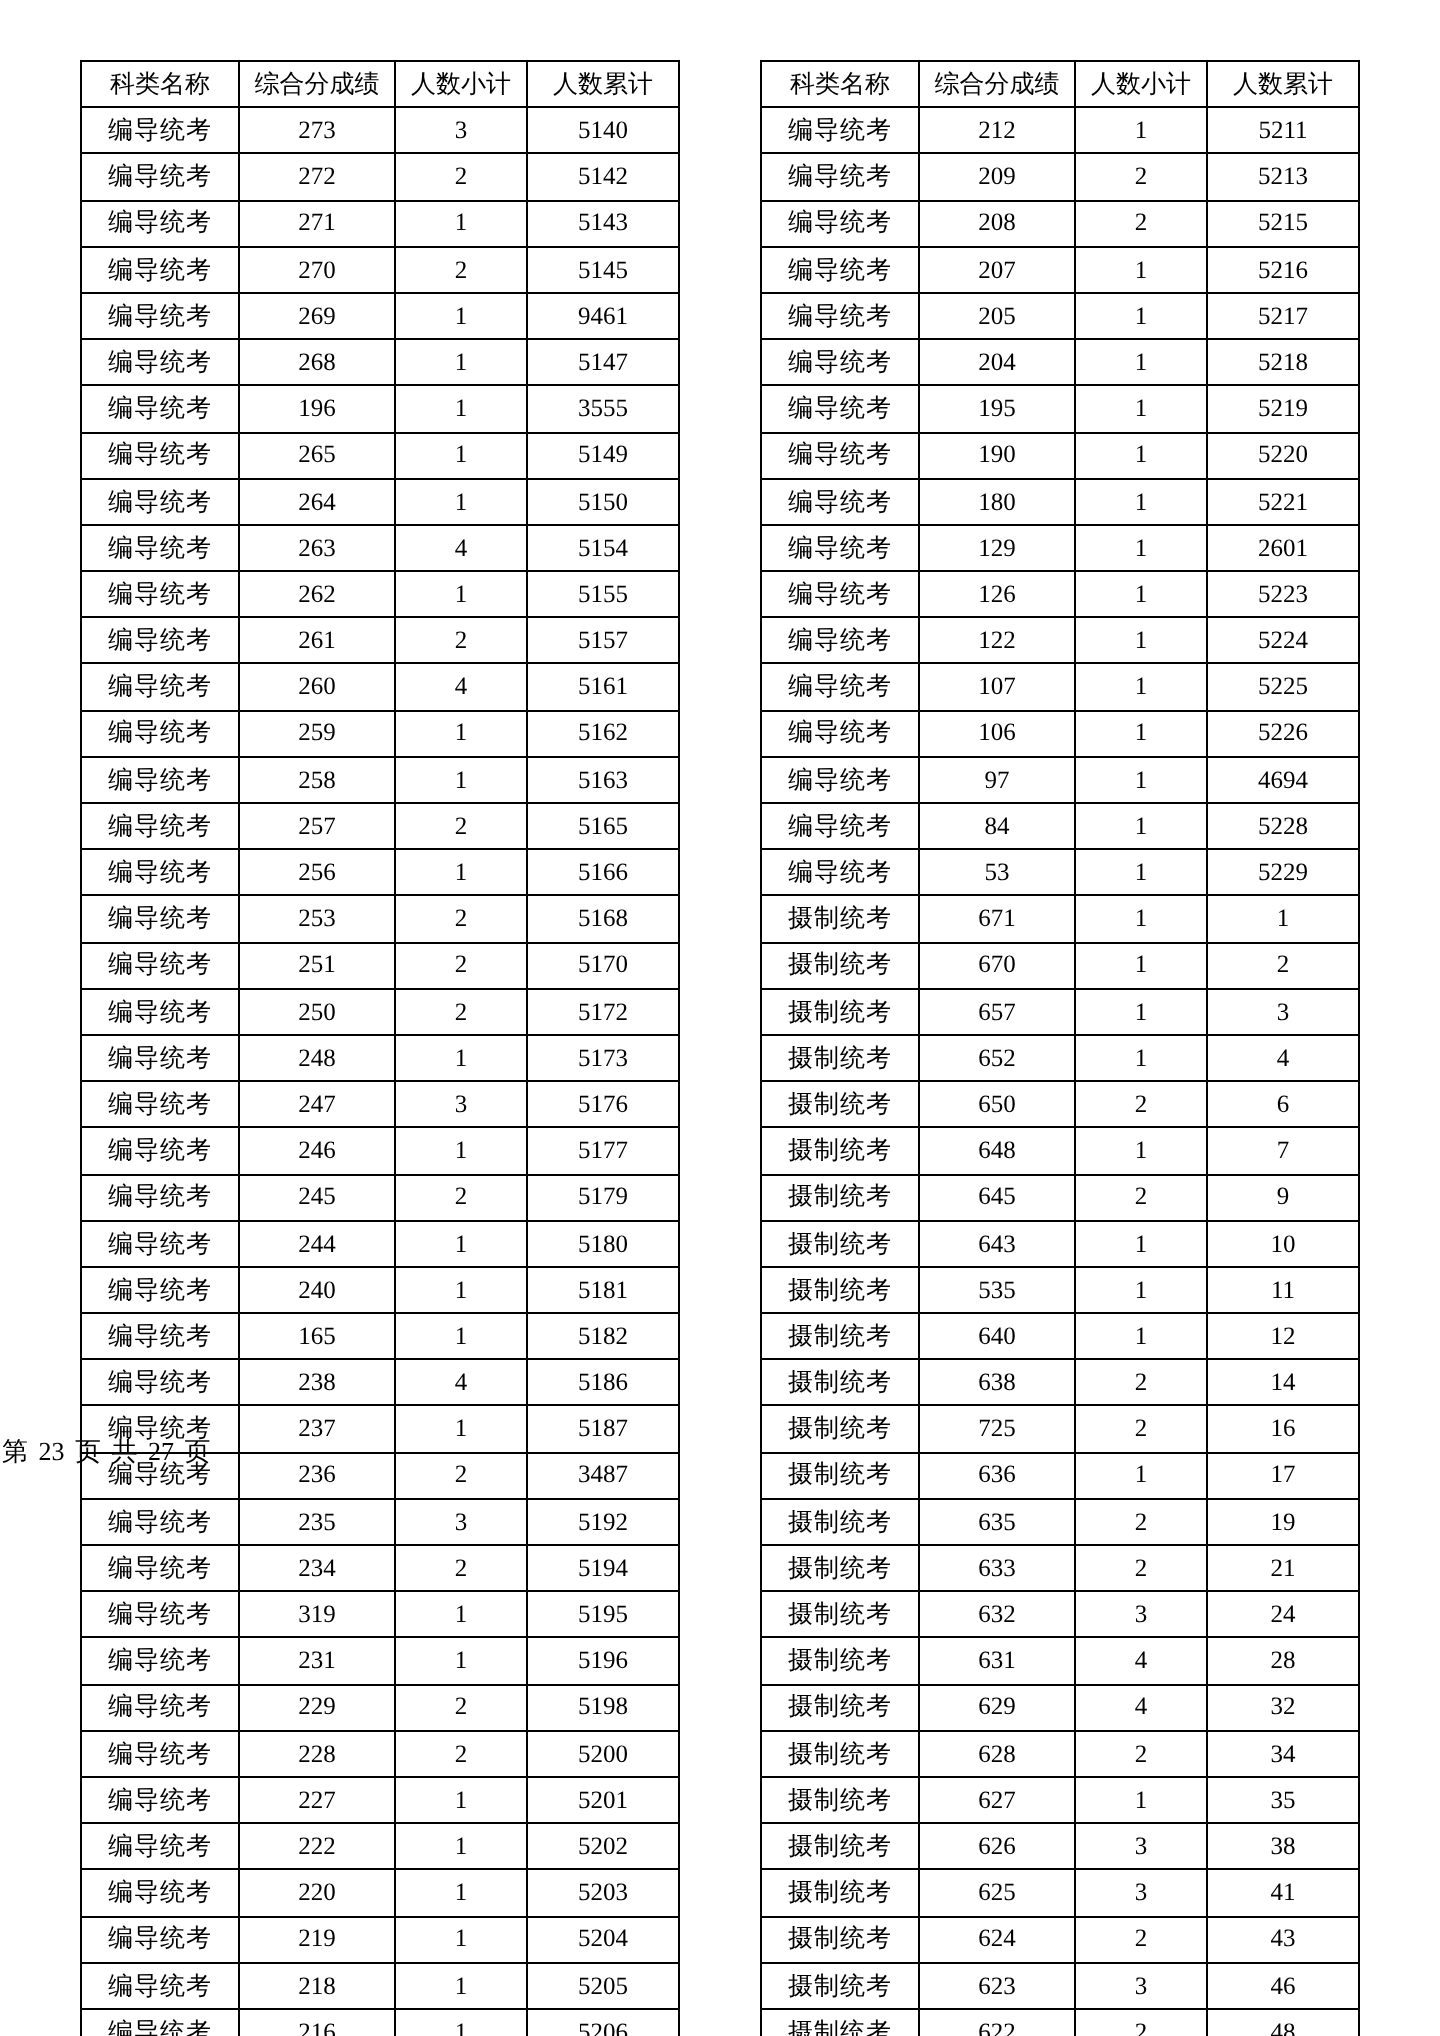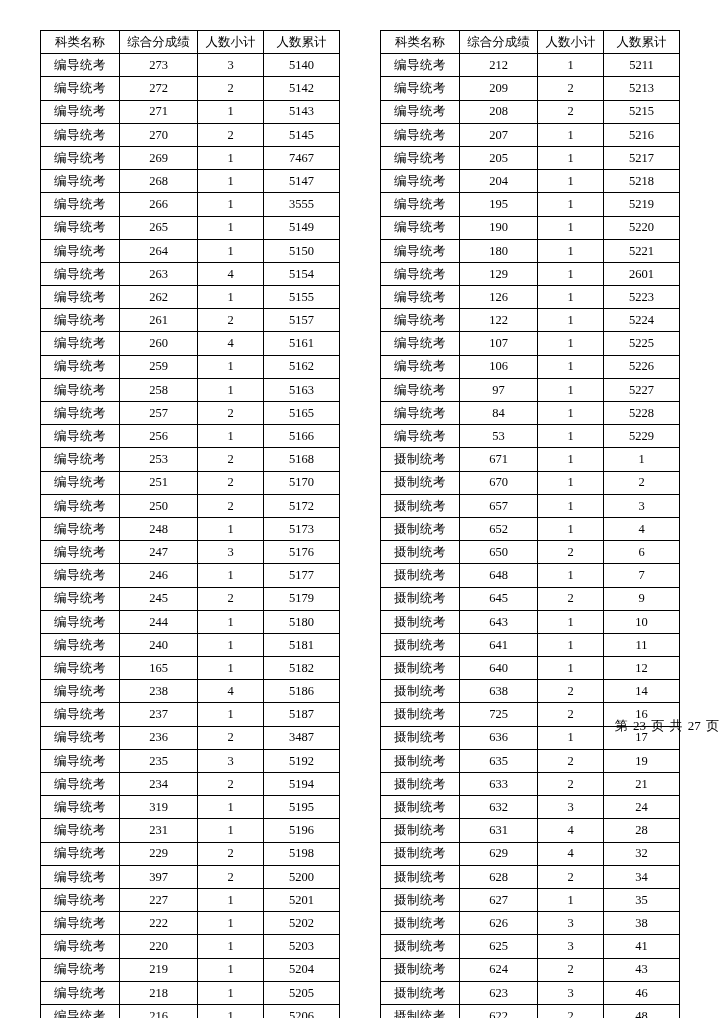--- a/index.html
+++ b/index.html
@@ -52,21 +52,21 @@
   table.score-table th.c2, table.score-table td.c2 { width: 65px; }
   table.score-table th.c3, table.score-table td.c3 { width: 75px; }
   td.subject {
     letter-spacing: 0.5px;
   }
   .footer {
     position: absolute;
     left: 0;
     right: 0;
     bottom: 28px;
-    text-align: right;
+    text-align: left;
     font-size: 13px;
     font-family: "Liberation Serif", "DejaVu Serif", serif;
     margin-top: 20px;
   }
   .footer span { margin: 0 1px; }
 </style>
 </head>
 <body>
 
 <div class="page">
@@ -103,31 +103,31 @@
           <tr>
             <td class="c0 subject">编导统考</td>
             <td class="c1">270</td>
             <td class="c2">2</td>
             <td class="c3">5145</td>
           </tr>
           <tr>
             <td class="c0 subject">编导统考</td>
             <td class="c1">269</td>
             <td class="c2">1</td>
-            <td class="c3">7467</td>
+            <td class="c3">9461</td>
           </tr>
           <tr>
             <td class="c0 subject">编导统考</td>
             <td class="c1">268</td>
             <td class="c2">1</td>
             <td class="c3">5147</td>
           </tr>
           <tr>
             <td class="c0 subject">编导统考</td>
-            <td class="c1">266</td>
+            <td class="c1">196</td>
             <td class="c2">1</td>
             <td class="c3">3555</td>
           </tr>
           <tr>
             <td class="c0 subject">编导统考</td>
             <td class="c1">265</td>
             <td class="c2">1</td>
             <td class="c3">5149</td>
           </tr>
           <tr>
@@ -287,21 +287,21 @@
             <td class="c3">5196</td>
           </tr>
           <tr>
             <td class="c0 subject">编导统考</td>
             <td class="c1">229</td>
             <td class="c2">2</td>
             <td class="c3">5198</td>
           </tr>
           <tr>
             <td class="c0 subject">编导统考</td>
-            <td class="c1">397</td>
+            <td class="c1">228</td>
             <td class="c2">2</td>
             <td class="c3">5200</td>
           </tr>
           <tr>
             <td class="c0 subject">编导统考</td>
             <td class="c1">227</td>
             <td class="c2">1</td>
             <td class="c3">5201</td>
           </tr>
           <tr>
@@ -428,21 +428,21 @@
           <tr>
             <td class="c0 subject">编导统考</td>
             <td class="c1">106</td>
             <td class="c2">1</td>
             <td class="c3">5226</td>
           </tr>
           <tr>
             <td class="c0 subject">编导统考</td>
             <td class="c1">97</td>
             <td class="c2">1</td>
-            <td class="c3">5227</td>
+            <td class="c3">4694</td>
           </tr>
           <tr>
             <td class="c0 subject">编导统考</td>
             <td class="c1">84</td>
             <td class="c2">1</td>
             <td class="c3">5228</td>
           </tr>
           <tr>
             <td class="c0 subject">编导统考</td>
             <td class="c1">53</td>
@@ -492,21 +492,21 @@
             <td class="c3">9</td>
           </tr>
           <tr>
             <td class="c0 subject">摄制统考</td>
             <td class="c1">643</td>
             <td class="c2">1</td>
             <td class="c3">10</td>
           </tr>
           <tr>
             <td class="c0 subject">摄制统考</td>
-            <td class="c1">641</td>
+            <td class="c1">535</td>
             <td class="c2">1</td>
             <td class="c3">11</td>
           </tr>
           <tr>
             <td class="c0 subject">摄制统考</td>
             <td class="c1">640</td>
             <td class="c2">1</td>
             <td class="c3">12</td>
           </tr>
           <tr>

